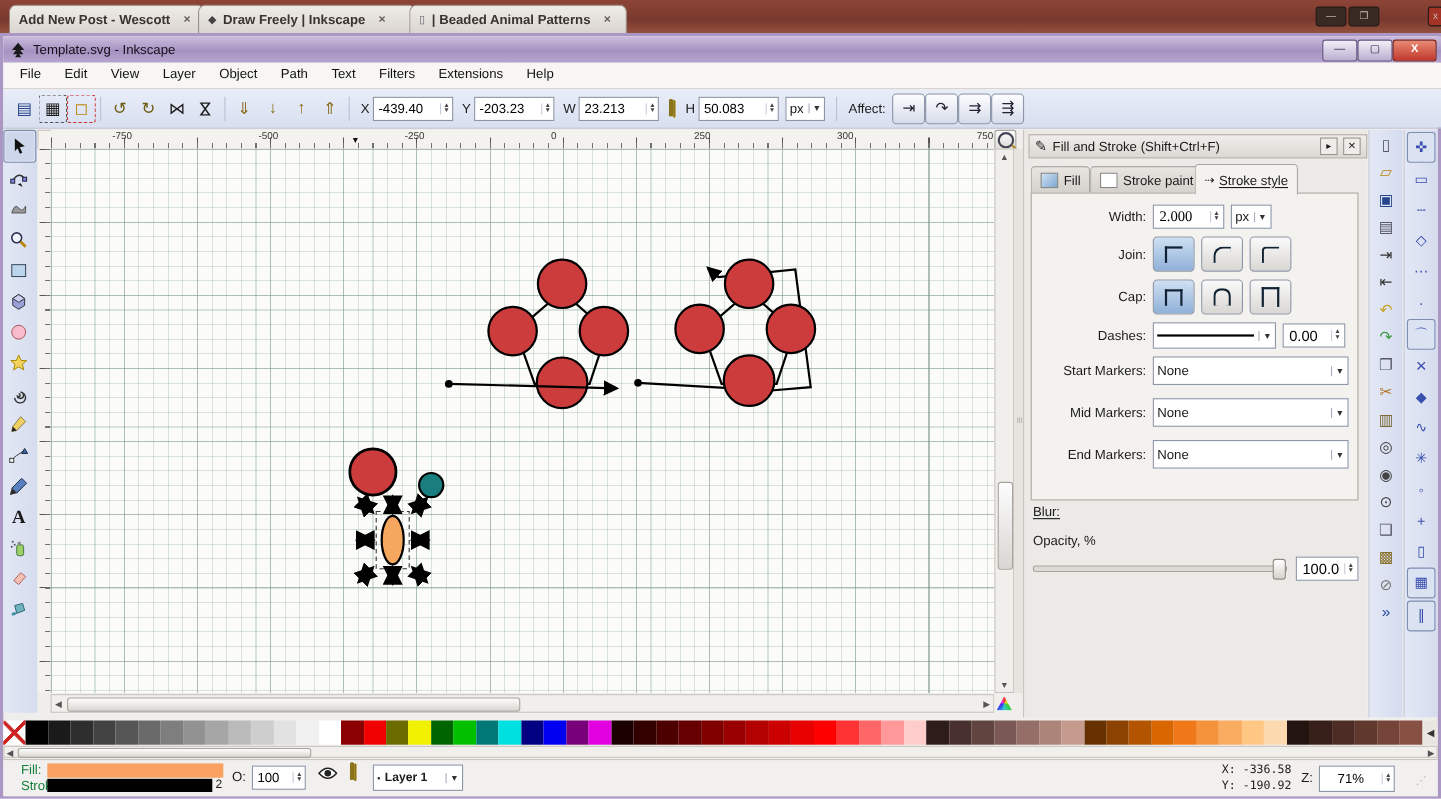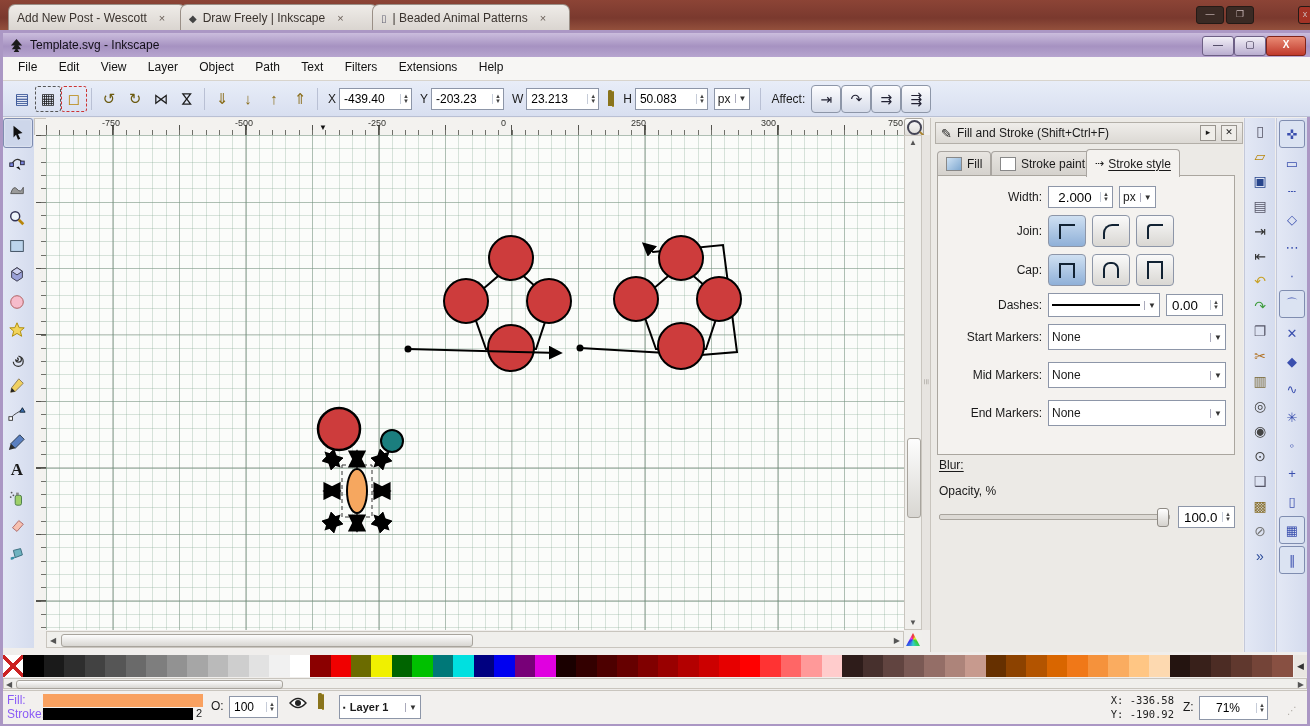--- a/index.html
+++ b/index.html
@@ -2,21 +2,21 @@
 <html><head>
 <meta charset="utf-8">
 <style>
   html,body{margin:0;padding:0;width:1310px;height:726px;overflow:hidden;
     font-family:"Liberation Sans","DejaVu Sans",sans-serif;font-size:12px;color:#1a1a1a;background:#fff;}
   .abs{position:absolute;}
   
   #browser{left:0;top:0;width:1310px;height:30px;background:linear-gradient(180deg,#8c4436,#7a392e 60%,#93503c);}
   .btab{position:absolute;top:4px;height:26px;background:linear-gradient(180deg,#efece8,#d9d4cf);
     border:1px solid #9a8f86;border-bottom:none;border-radius:7px 7px 0 0;display:flex;align-items:center;
-    padding:0 8px;gap:6px;color:#3a332e;font-size:12px;white-space:nowrap;overflow:hidden;}
+    padding:0 8px;gap:6px;color:#3a332e;font-size:12px;white-space:nowrap;overflow:hidden;font-weight:bold;}
   .btab .tclose{color:#6a6059;font-size:11px;margin-left:6px;}
   .bwinbtn{position:absolute;top:6px;height:16px;background:#3a2a24;border:1px solid #241a16;border-radius:3px;
     color:#cbb;font-size:9px;line-height:15px;text-align:center;}
   
   #win{left:0;top:30px;width:1310px;height:696px;background:#f0eeec;border:3px solid #ab97c4;box-sizing:border-box;}
   .tb-btn{position:absolute;top:3px;width:30px;height:18px;border:1px solid #6d5f85;border-radius:3px;
     background:linear-gradient(180deg,#f2eff7,#baaed0);color:#2a2340;text-align:center;line-height:16px;font-size:10px;}
   
   .menu-item{display:inline-block;padding:3px 9px;color:#111;}
   .tbtn{display:inline-flex;align-items:center;justify-content:center;width:24px;height:24px;border:1px solid transparent;border-radius:3px;font-size:15px;}
@@ -382,21 +382,21 @@
   </div>
   <div class="ptab active" style="left:155px;top:31px">
     <span style="font-size:11px;letter-spacing:-1px">⇢</span>
     <span style="text-decoration:underline;text-decoration-thickness:1px;text-underline-offset:2px">Stroke style</span>
   </div>
 
   <div style="position:absolute;left:6px;top:57px;width:296px;height:278px;border:1px solid #aaa69f;background:#f4f2ef">
     <div class="prow" style="margin-top:10px">
       <span class="plabel">Width:</span>
       <span class="vfield">
-          <input style="width: 42px; border: none; outline: none; font-family: Liberation Sans, sans-serif; text-align: center;" value="2.000">
+          <input style="width: 42px; border: none; outline: none; font-family: Liberation Serif, serif;" value="2.000">
           <span class="spin">
             <span>▲</span>
             <span>▼</span>
           </span>
         </span>
       <span class="combo">
           <span>px</span>
           <span class="dd">▼</span>
         </span>
     </div>
@@ -588,21 +588,21 @@
     <span class="sw" style="background: rgb(136, 80, 66);"></span>
   </div>
 <div class="abs" style="left:1294px;top:655px;width:13px;height:22px;background:#e9e6e2;color:#333;font-size:9px;text-align:center;line-height:22px">◀</div>
 <div class="abs scroll" style="left:3px;top:678px;width:1304px;height:11px">
   <span class="sarrow" style="left:2px;top:1px">◀</span>
   <div class="thumb" style="left:12px;top:1px;width:265px;height:7px"></div>
   <span class="sarrow" style="right:2px;top:1px">▶</span>
 </div>
 
 <div id="statusbar" class="abs" style="left:3px;top:690px;width:1304px;height:33px">
-  <div class="abs" style="left:4px;top:2px;width:34px;line-height:14px;color:#8b5cf6">
+  <div class="abs" style="left:16px;top:2px;width:34px;line-height:14px;color:#15803d">
     <div>Fill:</div>
     <div>Stroke:</div>
   </div>
   <div class="abs" style="left: 40px; top: 3px; width: 160px; height: 13px; background: rgb(249, 161, 96);"></div>
   <div class="abs" style="left: 40px; top: 17px; width: 150px; height: 12px; background: rgb(0, 0, 0);"></div>
   <span class="abs" style="left:193px;top:16px;font-size:11px">2</span>
   <span class="abs" style="left:208px;top:8px">O:</span>
   <span class="field abs" style="left:226px;top:5px">
       <input style="width: 28px;" value="100">
       <span class="spin">

